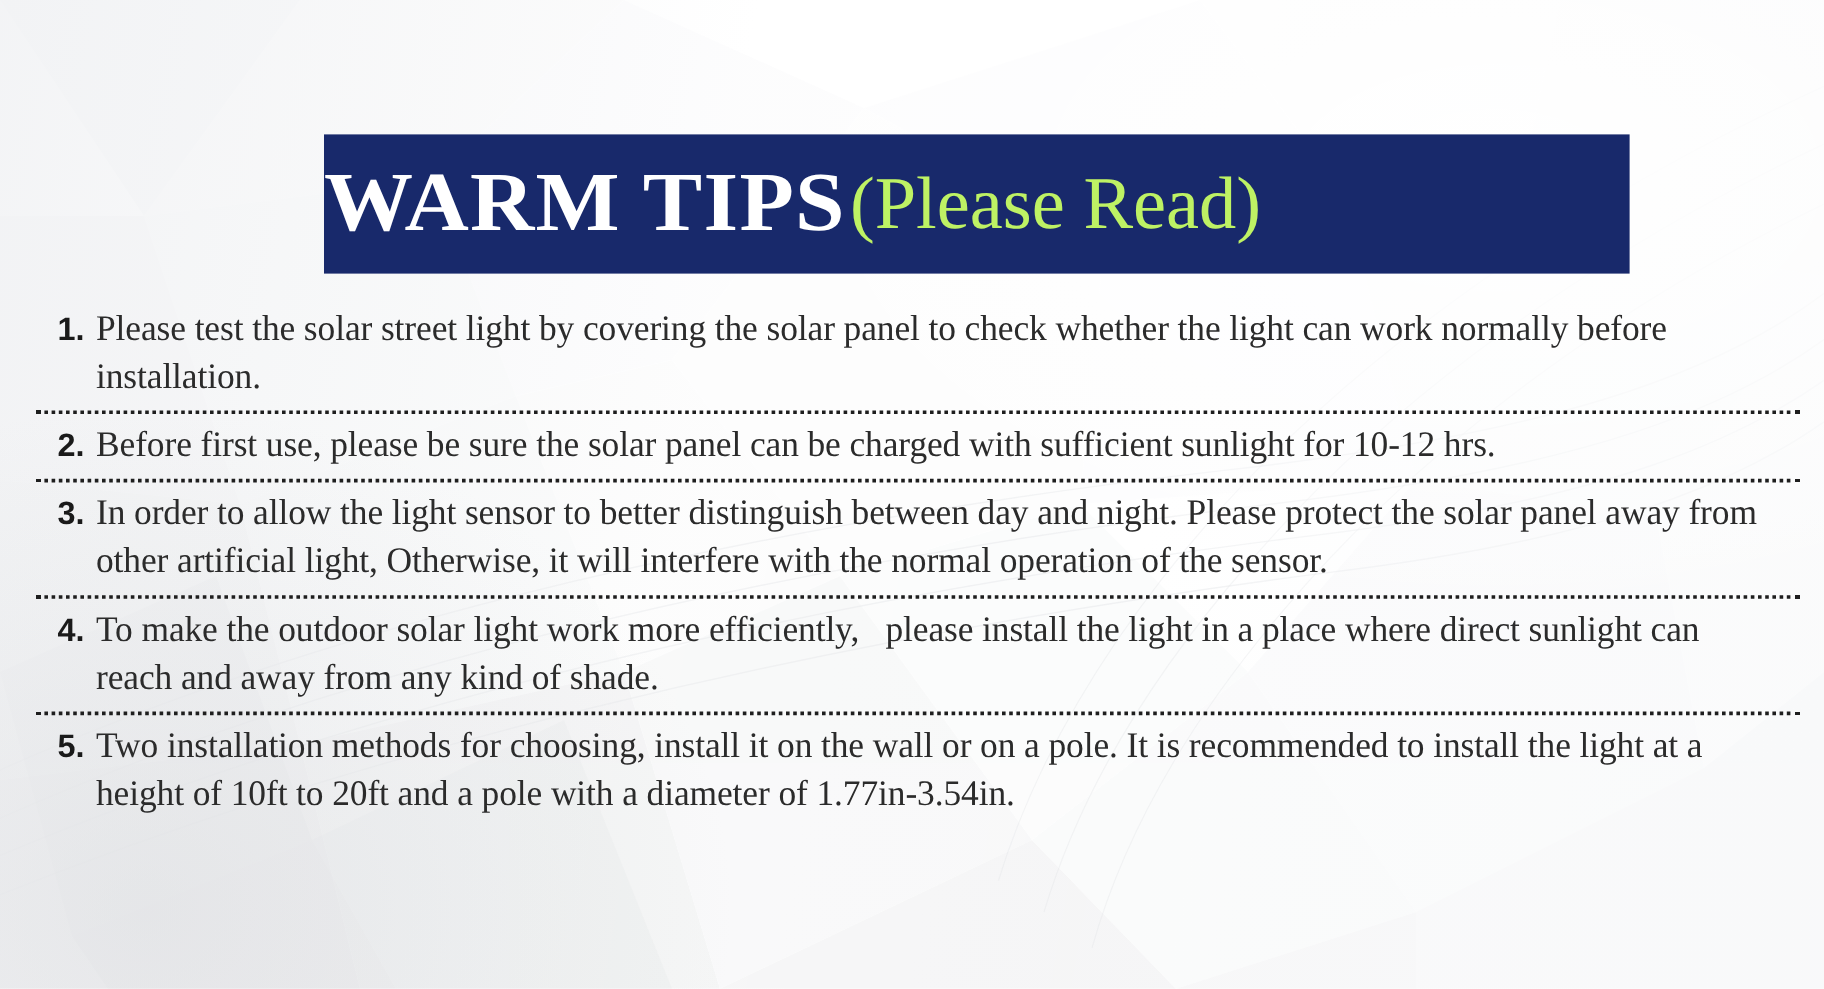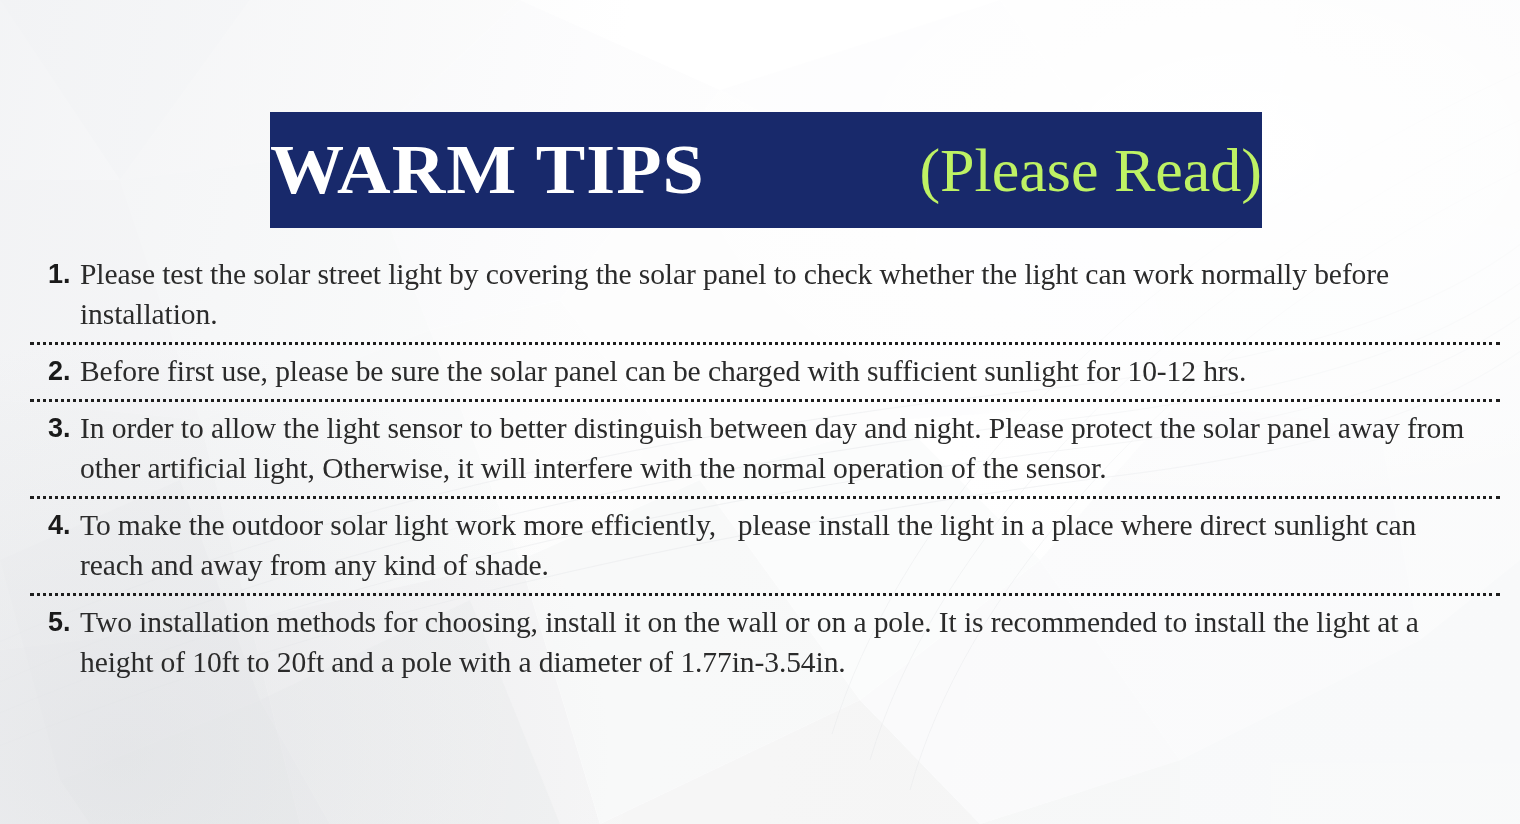--- a/index.html
+++ b/index.html
@@ -44,26 +44,26 @@
     z-index:3;
     width:1520px;
     height:824px;
   }
 
   
   .banner {
     position:absolute;
     left:270px;
     top:112px;
-    width:992px;
+    width:1088px;
     height:116px;
     background:#18296b;
     display:flex;
     align-items:center;
-    justify-content:space-between;
+    justify-content:flex-start;
     white-space:nowrap;
   }
   .banner-title {
     color:#ffffff;
     font-family:"Liberation Serif", serif;
     font-weight:bold;
     font-size:70px;
     letter-spacing:1px;
     line-height:1;
     transform:scaleX(1.06);

